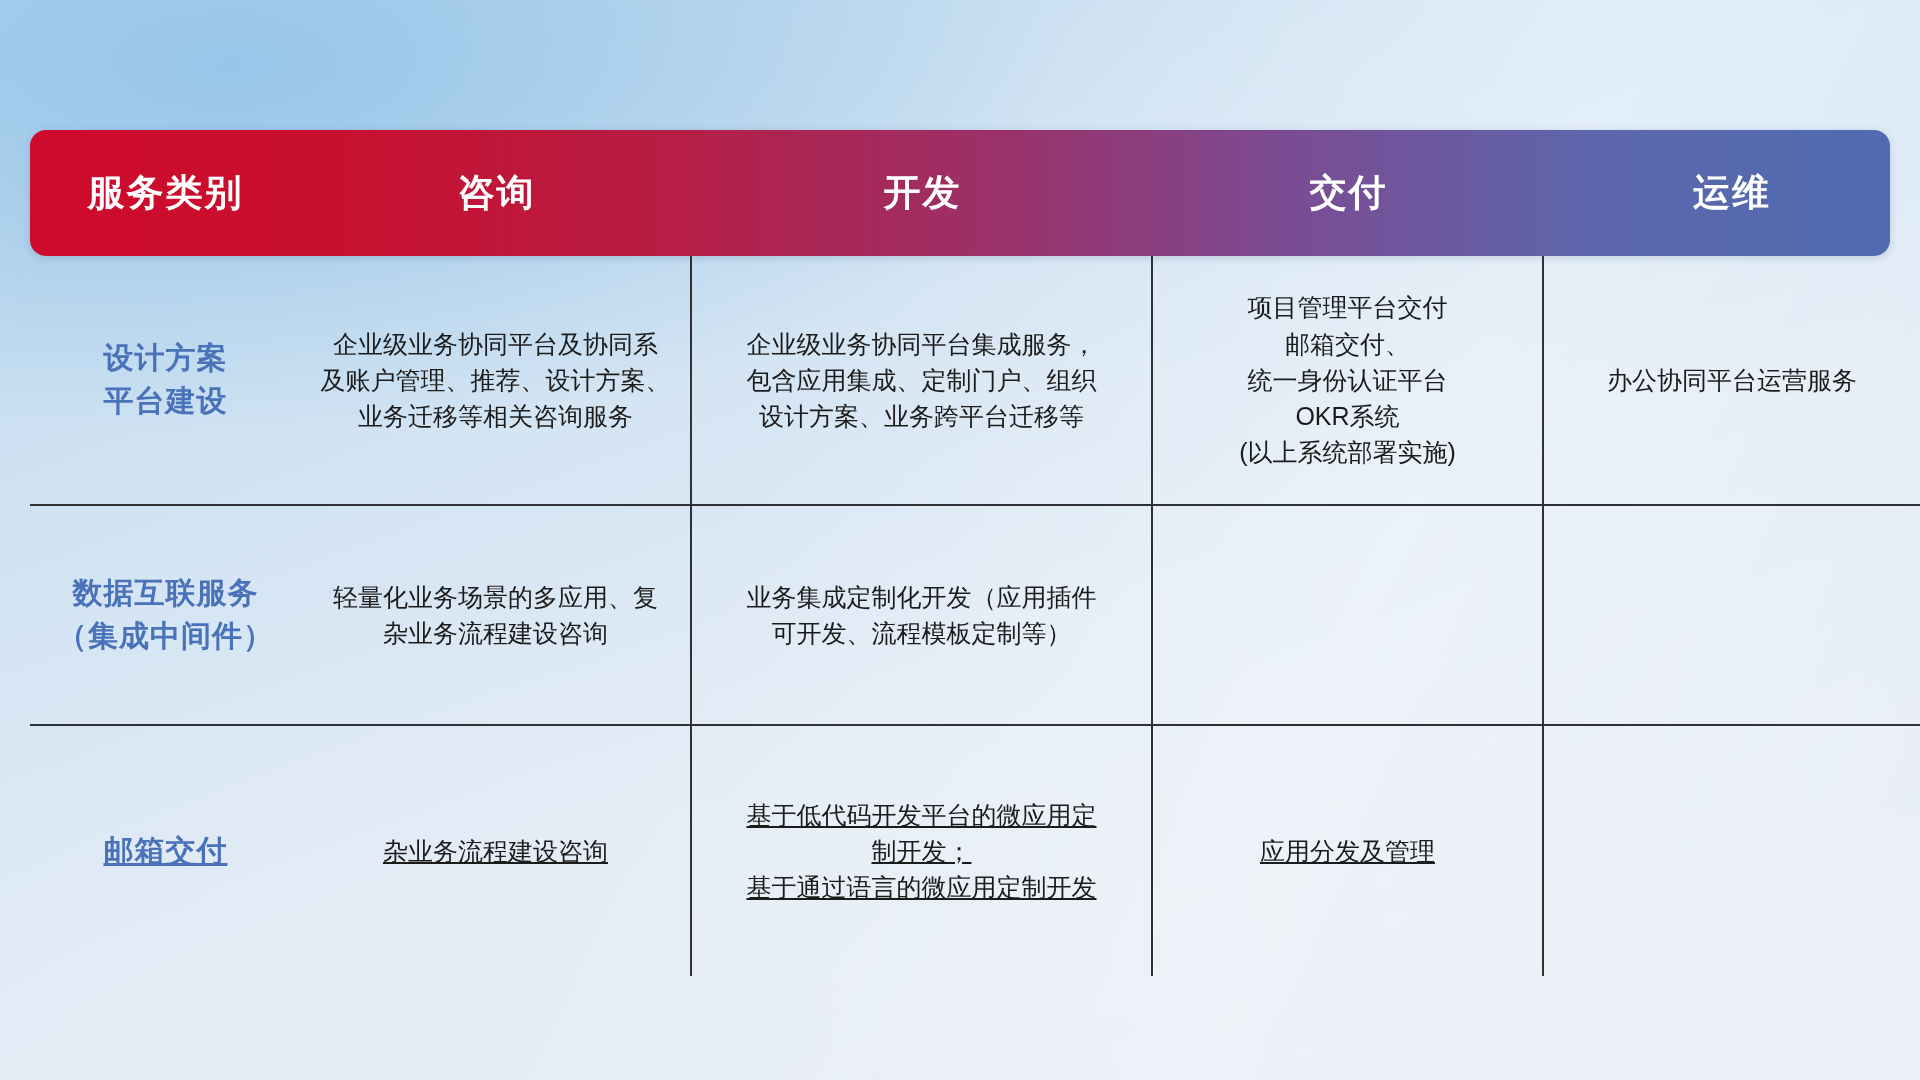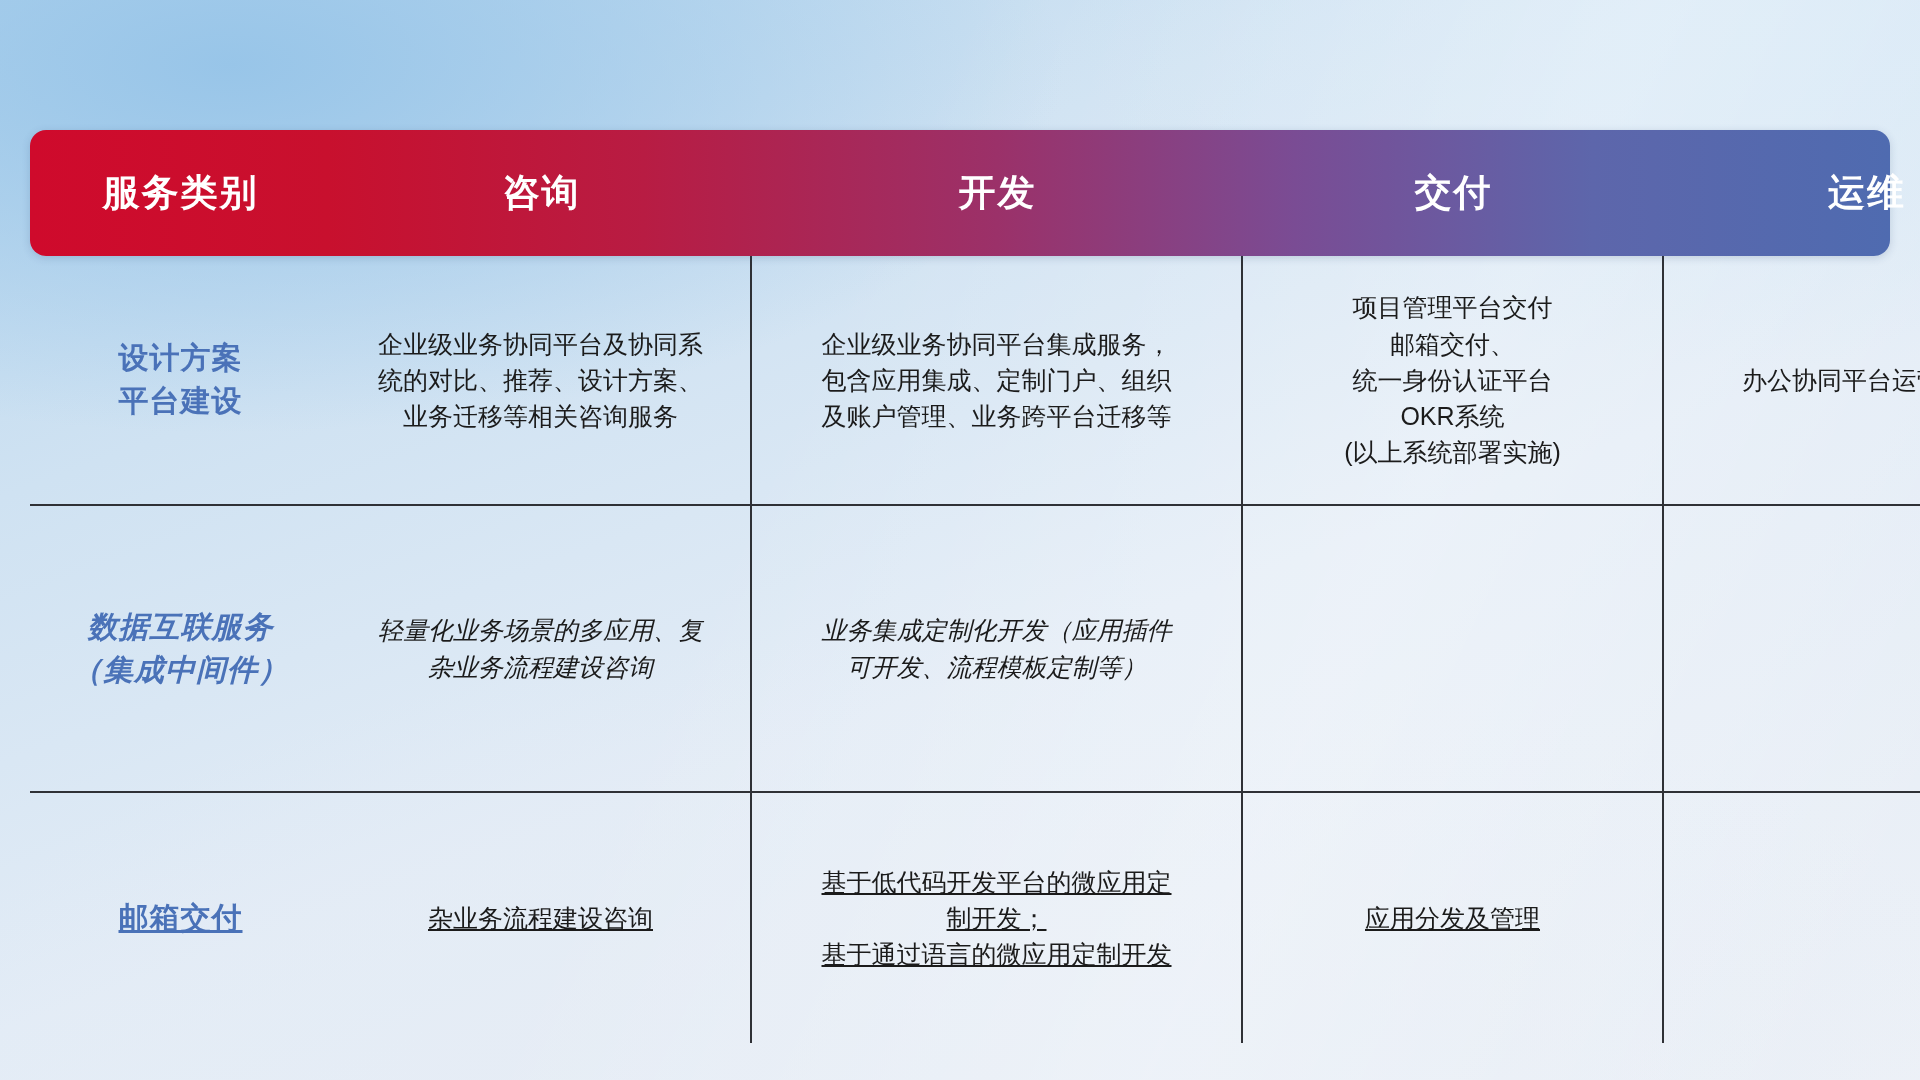--- a/index.html
+++ b/index.html
@@ -53,21 +53,21 @@
   thead tr {
     height: 126px;
   }
   thead th {
     color: #ffffff;
     font-size: 37px;
     font-weight: bold;
     letter-spacing: 2px;
     text-align: center;
     vertical-align: middle;
-    padding: 18px;
+    padding: 3px;
     position: relative;
     background: transparent;
   }
   #header-band {
     position: absolute;
     left: 0;
     top: 0;
     width: 1860px;
     height: 126px;
     border-radius: 16px;
@@ -103,21 +103,21 @@
     border-right: none;
     color: #4a72b8;
     font-size: 30px;
     font-weight: bold;
     line-height: 1.42;
     letter-spacing: 1px;
   }
 
   tbody tr { height: 0; }
   tr.r1 { height: 250px; }
-  tr.r2 { height: 287px; font-style: italic; }
+  tr.r2 { height: 220px; }
   tr.r3 { height: 250px; }
 
   .cell-text { white-space: pre-line; display: block; }
 </style>
 </head>
 <body>
 
 <div id="page-bg"></div>
 
 <div id="table-wrap">
@@ -144,27 +144,27 @@
     </thead>
     <tbody>
 
       <tr class="r1">
         <td class="cat">
           <span class="cell-text">设计方案
 平台建设</span>
         </td>
         <td>
           <span class="cell-text">企业级业务协同平台及协同系
-统的对比、推荐、设计方案、
+及账户管理、推荐、设计方案、
 业务迁移等相关咨询服务</span>
         </td>
         <td>
           <span class="cell-text">企业级业务协同平台集成服务，
 包含应用集成、定制门户、组织
-及账户管理、业务跨平台迁移等</span>
+设计方案、业务跨平台迁移等</span>
         </td>
         <td>
           <span class="cell-text">项目管理平台交付
 邮箱交付、
 统一身份认证平台
 OKR系统
 (以上系统部署实施)</span>
         </td>
         <td class="last-col">
           <span class="cell-text">办公协同平台运营服务</span>

